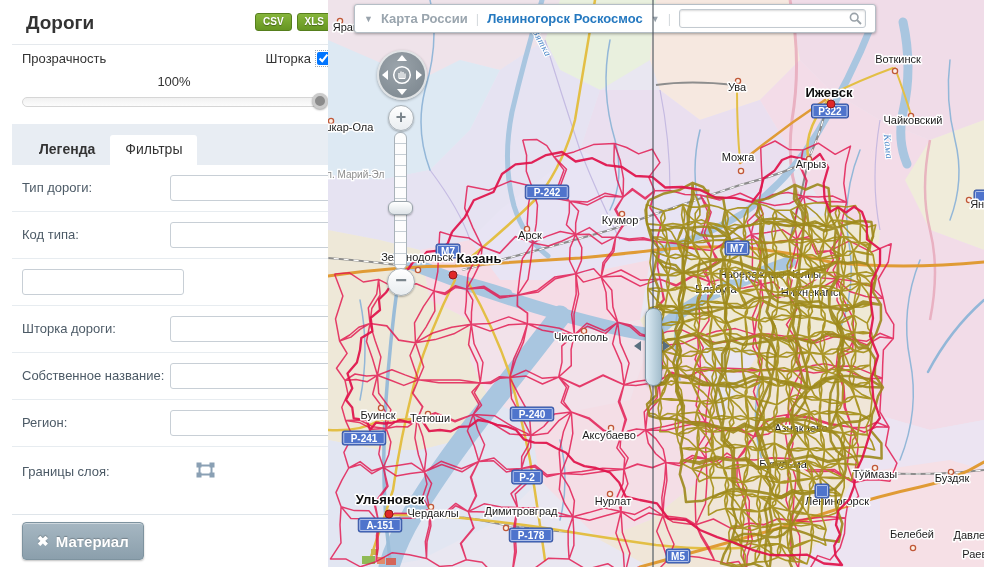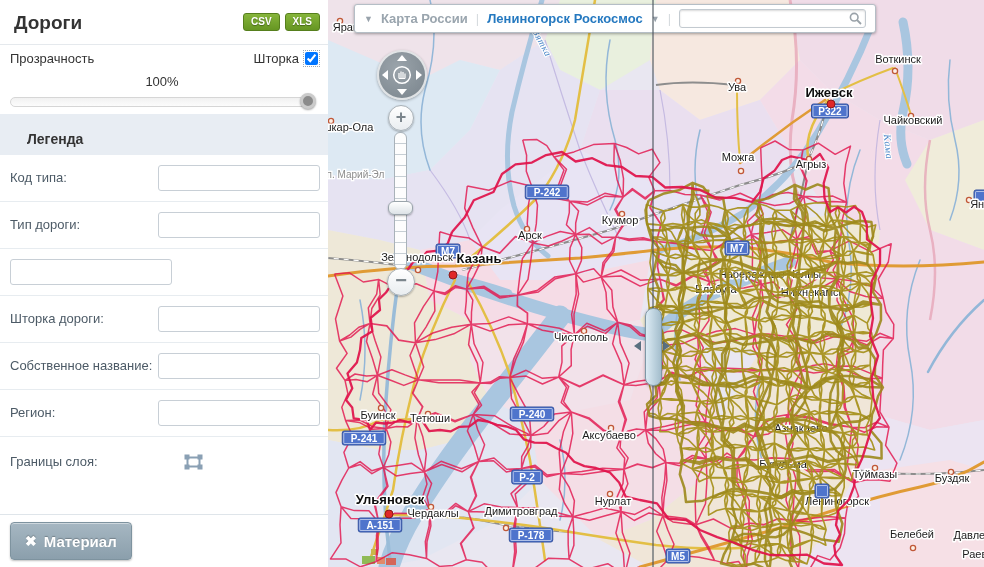--- a/index.html
+++ b/index.html
@@ -1,42 +1,42 @@
 <!DOCTYPE html>
 <html><head>
 <meta charset="utf-8">
 <style>
   html,body{margin:0;padding:0}
   body{width:984px;height:567px;position:relative;overflow:hidden;background:#fff;
        font-family:"Liberation Sans",sans-serif;-webkit-font-smoothing:antialiased}
   
-  .panel{position:absolute;left:0;top:0;width:328px;height:567px;background:#fff;border-right:1px solid #c9ccd0}
+  .panel{position:absolute;left:12px;top:0;width:328px;height:567px;background:#fff;border-right:1px solid #c9ccd0}
   .panel-header{display:flex;justify-content:space-between;align-items:flex-start;padding:12px 8px 10px 14px}
   .panel-title{font-size:19px;font-weight:bold;color:#333}
   .export-btns{display:flex;gap:5px;margin-top:1px}
   .badge-btn{display:inline-block;background:linear-gradient(#86b53b,#669622);border:1px solid #567f1d;border-radius:3px;
     color:#fff;font-size:10px;font-weight:bold;padding:2px 7px 3px;text-shadow:0 1px 1px rgba(0,0,0,.35);cursor:pointer}
   .transparency{border-top:1px solid #e5e9ed;padding:6px 10px 0}
   .trow{display:flex;justify-content:space-between;font-size:13px;color:#333}
   .curtain-wrap{display:flex;align-items:center;gap:6px}
   .curtain-wrap input{width:13px;height:13px;outline:1px dotted #9aa7b5;outline-offset:1px;margin:0}
   .pct{text-align:center;font-size:13px;color:#333;margin:8px 4px 4px 0}
   .slider{position:relative;height:17px;margin:0 2px 0 0}
   .slider-track{position:absolute;left:0;right:6px;top:4px;height:8px;border:1px solid #d6d6d6;border-radius:6px;
     background:linear-gradient(#f1f1f1,#fcfcfc)}
   .slider-thumb{position:absolute;right:0;top:0;width:10px;height:10px;border-radius:50%;background:#8b8b8b;
     border:3px solid #cbcbcb;box-shadow:0 1px 2px rgba(0,0,0,.35);cursor:pointer}
-  .tabs{margin-top:4px;background:#e8edf3;padding:11px 0 0 12px;display:flex}
+  .tabs{margin-top:14px;background:#e8edf3;padding:11px 0 0 12px;display:flex}
   .tab{padding:6px 15px 8px;font-size:14px;color:#333;cursor:pointer}
   .tab-legend{font-weight:bold}
   .tab.active{background:#fff;border-radius:3px 3px 0 0}
   .frow{display:flex;align-items:flex-start;padding:10px 8px 10px 10px;border-bottom:1px solid #e7ecf0}
   .flabel{width:160px;font-size:13px;color:#4c5a66;padding-top:4px;line-height:17px}
   .frow input{width:150px;height:24px;border:1px solid #c8cfd6;border-radius:3px;padding:0 5px;font-size:13px;color:#333;background:#fff}
-  .bounds-row{display:flex;align-items:flex-end;padding:12px 8px 12px 10px}
+  .bounds-row{display:flex;align-items:center;padding:12px 8px 12px 10px}
   .bounds-icon{margin-left:14px;margin-top:1px;cursor:pointer}
   .panel-footer{position:absolute;left:0;right:0;bottom:0;height:52px;border-top:1px solid #dfe5ea;background:#fff;
     display:flex;justify-content:space-between;align-items:center;padding:0 10px}
   .btn{min-width:110px;height:38px;border:1px solid #7e939f;border-radius:4px;color:#fff;font-weight:bold;font-size:15px;
     font-family:"Liberation Sans",sans-serif;background:linear-gradient(#a6b7c2,#8b9fac);cursor:pointer;
     text-shadow:0 -1px 1px rgba(0,0,0,.25);box-shadow:inset 0 1px 0 rgba(255,255,255,.45),0 1px 2px rgba(0,0,0,.25);
     display:flex;align-items:center;justify-content:center;gap:7px;padding:0 14px}
   .x-icon{font-size:14px}
   
   .map{position:absolute;left:328px;top:0;width:656px;height:567px;overflow:hidden;background:#e9e7f1}
@@ -99,28 +99,29 @@
       </span>
     </div>
     <div class="pct">100%</div>
     <div class="slider">
       <div class="slider-track"></div>
       <div class="slider-thumb"></div>
     </div>
   </div>
   <div class="tabs">
     <div class="tab tab-legend">Легенда</div>
+    <div class="tab active">Фильтры</div>
   </div>
   <div class="filters" id="filters">
       <div class="frow">
+        <span class="flabel">Тип дороги:</span>
+        <input type="text" style="">
+      </div>
+      <div class="frow">
         <span class="flabel">Код типа:</span>
-        <input type="text" style="">
-      </div>
-      <div class="frow">
-        <span class="flabel">Тип дороги:</span>
         <input type="text" style="">
       </div>
       <div class="frow">
         <input type="text" style="">
       </div>
       <div class="frow">
         <span class="flabel">Шторка дороги:</span>
         <input type="text" style="">
       </div>
       <div class="frow">

